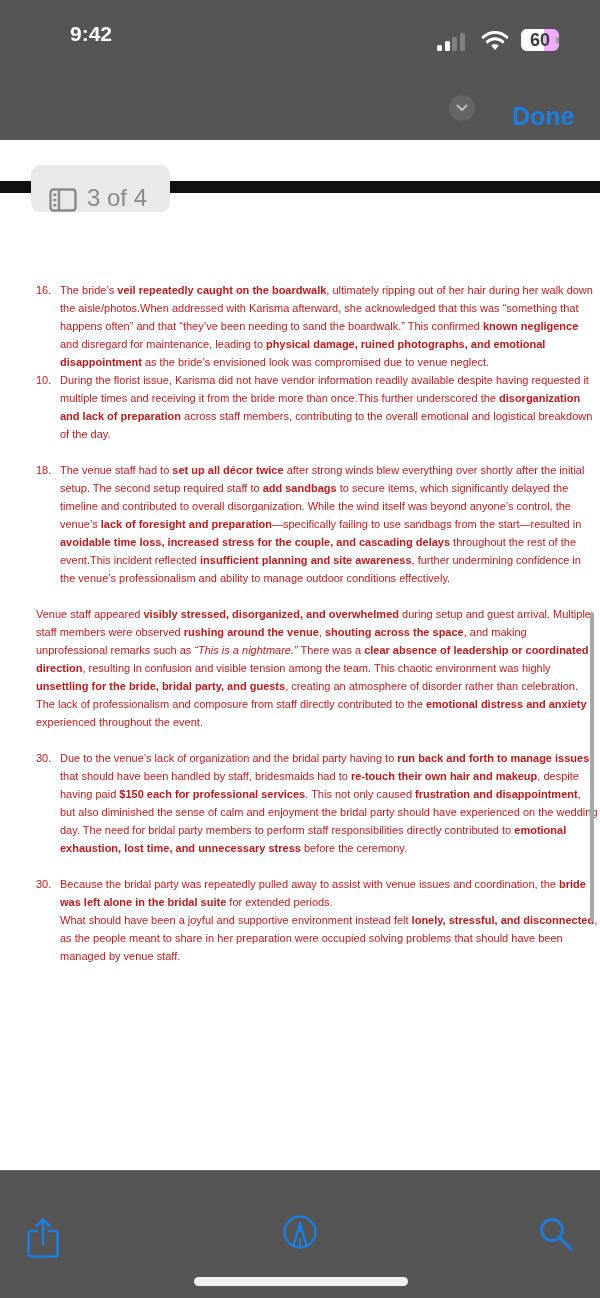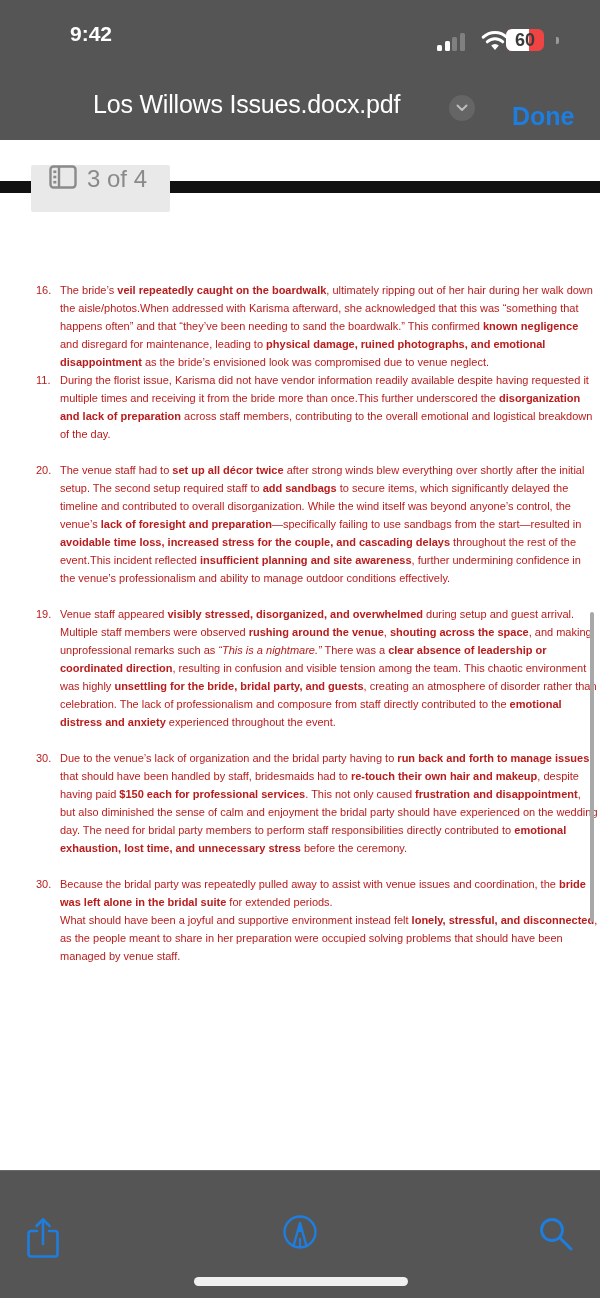--- a/index.html
+++ b/index.html
@@ -13,22 +13,22 @@
       background: #555555;
     }
     .status-time {
       position: absolute; left: 70px; top: 22px;
       color: #ffffff; font-size: 21px; font-weight: 600;
     }
     .signal { position: absolute; left: 437px; top: 33px; width: 34px; height: 18px; }
     .signal span { position: absolute; bottom: 0; width: 5px; border-radius: 1.5px; }
     .wifi { position: absolute; left: 480px; top: 29px; width: 30px; height: 22px; }
     .battery {
-      position: absolute; left: 506px; top: 29px; width: 38px; height: 22px;
-      border-radius: 6px; overflow: hidden; background: #ef4444;
+      position: absolute; left: 521px; top: 29px; width: 38px; height: 22px;
+      border-radius: 6px; overflow: hidden; background: #f0abfc;
     }
     .battery .fill { position: absolute; left: 0; top: 0; bottom: 0; background: #ffffff; }
     .battery .pct {
       position: absolute; left: 0; right: 0; top: 0; bottom: 0;
       text-align: center; line-height: 22px; font-size: 18px; font-weight: 700; color: #3a3a3a;
     }
     .battery-tip {
       position: absolute; left: 556px; top: 37px; width: 3px; height: 7px;
       background: #9a9a9a; border-radius: 0 2px 2px 0;
     }
@@ -47,22 +47,22 @@
       background: none; border: none; padding: 0; cursor: pointer;
       font-family: "Liberation Sans", sans-serif;
       margin-top: 12px;
     }
     .page-rule {
       position: absolute; left: 0; top: 181px; width: 600px; height: 12px;
       background: #111111;
     }
     .page-indicator {
       position: absolute; left: 31px; top: 165px; width: 139px; height: 47px;
-      background: #e9e9e9; border-radius: 2px;
-      display: flex; align-items: flex-start;
+      background: #e9e9e9; border-radius: 9px;
+      display: flex; align-items: flex-end;
     }
     .page-indicator .icon { margin-left: 18px; width: 28px; height: 24px; }
     .page-indicator .label {
       margin-left: 10px; color: #8a8a8a; font-size: 24px; font-weight: 500;
     }
     .doc {
       position: absolute; left: 36px; top: 281px; width: 562px;
       color: #b91c1c; font-size: 11px; line-height: 18px;
     }
     .item { display: flex; margin: 0; }
@@ -100,21 +100,20 @@
     <path d="M15 21 L11.2 16.6 A5.5 5.5 0 0 1 18.8 16.6 Z" fill="#ffffff"></path>
     <path d="M7.3 12.8 A11 11 0 0 1 22.7 12.8" stroke="#ffffff" stroke-width="3" fill="none" stroke-linecap="round"></path>
     <path d="M3.2 8.2 A17 17 0 0 1 26.8 8.2" stroke="#ffffff" stroke-width="3" fill="none" stroke-linecap="round"></path>
   </svg>
   <div class="battery">
     <div class="fill" id="battery-fill" style="width: 60%;"></div>
     <div class="pct">60</div>
   </div>
   <div class="battery-tip"></div>
 
-  <div class="doc-title">Los Willows Issues.docx.pdf</div>
   <div class="title-chevron">
     <svg width="12" height="8" viewBox="0 0 12 8">
       <path d="M1.5 1.5 L6 6 L10.5 1.5" stroke="#bdbdbd" stroke-width="2" fill="none" stroke-linecap="round" stroke-linejoin="round"></path>
     </svg>
   </div>
   <button class="done-btn">Done</button>
 </div>
 
 <div class="page-rule"></div>
 <div class="page-indicator">
@@ -127,29 +126,28 @@
   </svg>
   <span class="label">3 of 4</span>
 </div>
 
 <div class="doc" id="doc">
     <div class="item">
       <span class="num">16.</span>
       <span class="text"><span>The bride’s </span><b>veil repeatedly caught on the boardwalk</b><span>, ultimately ripping out of her hair during her walk down the aisle/photos.When addressed with Karisma afterward, she acknowledged that this was “something that happens often” and that “they’ve been needing to sand the boardwalk.” This confirmed </span><b>known negligence</b><span> and disregard for maintenance, leading to </span><b>physical damage, ruined photographs, and emotional disappointment</b><span> as the bride’s envisioned look was compromised due to venue neglect.</span></span>
     </div>
     <div class="item">
-      <span class="num">11.</span>
+      <span class="num">10.</span>
       <span class="text"><span>During the florist issue, Karisma did not have vendor information readily available despite having requested it multiple times and receiving it from the bride more than once.This further underscored the </span><b>disorganization and lack of preparation</b><span> across staff members, contributing to the overall emotional and logistical breakdown of the day.</span></span>
     </div>
     <div class="item gap">
-      <span class="num">20.</span>
+      <span class="num">18.</span>
       <span class="text"><span>The venue staff had to </span><b>set up all décor twice</b><span> after strong winds blew everything over shortly after the initial setup. The second setup required staff to </span><b>add sandbags</b><span> to secure items, which significantly delayed the timeline and contributed to overall disorganization. While the wind itself was beyond anyone’s control, the venue’s </span><b>lack of foresight and preparation</b><span>—specifically failing to use sandbags from the start—resulted in </span><b>avoidable time loss, increased stress for the couple, and cascading delays</b><span> throughout the rest of the event.This incident reflected </span><b>insufficient planning and site awareness</b><span>, further undermining confidence in the venue’s professionalism and ability to manage outdoor conditions effectively.</span></span>
     </div>
     <div class="item gap">
-      <span class="num">19.</span>
       <span class="text"><span>Venue staff appeared </span><b>visibly stressed, disorganized, and overwhelmed</b><span> during setup and guest arrival. Multiple staff members were observed </span><b>rushing around the venue</b><span>, </span><b>shouting across the space</b><span>, and making unprofessional remarks such as </span><i>“This is a nightmare.”</i><span> There was a </span><b>clear absence of leadership or coordinated direction</b><span>, resulting in confusion and visible tension among the team. This chaotic environment was highly </span><b>unsettling for the bride, bridal party, and guests</b><span>, creating an atmosphere of disorder rather than celebration. The lack of professionalism and composure from staff directly contributed to the </span><b>emotional distress and anxiety</b><span> experienced throughout the event.</span></span>
     </div>
     <div class="item gap">
       <span class="num">30.</span>
       <span class="text"><span>Due to the venue’s lack of organization and the bridal party having to </span><b>run back and forth to manage issues</b><span> that should have been handled by staff, bridesmaids had to </span><b>re-touch their own hair and makeup</b><span>, despite having paid </span><b>$150 each for professional services</b><span>. This not only caused </span><b>frustration and disappointment</b><span>, but also diminished the sense of calm and enjoyment the bridal party should have experienced on the wedding day. The need for bridal party members to perform staff responsibilities directly contributed to </span><b>emotional exhaustion, lost time, and unnecessary stress</b><span> before the ceremony.</span></span>
     </div>
     <div class="item gap">
       <span class="num">30.</span>
       <span class="text"><span>Because the bridal party was repeatedly pulled away to assist with venue issues and coordination, the </span><b>bride was left alone in the bridal suite</b><span> for extended periods.</span><br><span>What should have been a joyful and supportive environment instead felt </span><b>lonely, stressful, and disconnected</b><span>, as the people meant to share in her preparation were occupied solving problems that should have been managed by venue staff.</span></span>
     </div>

